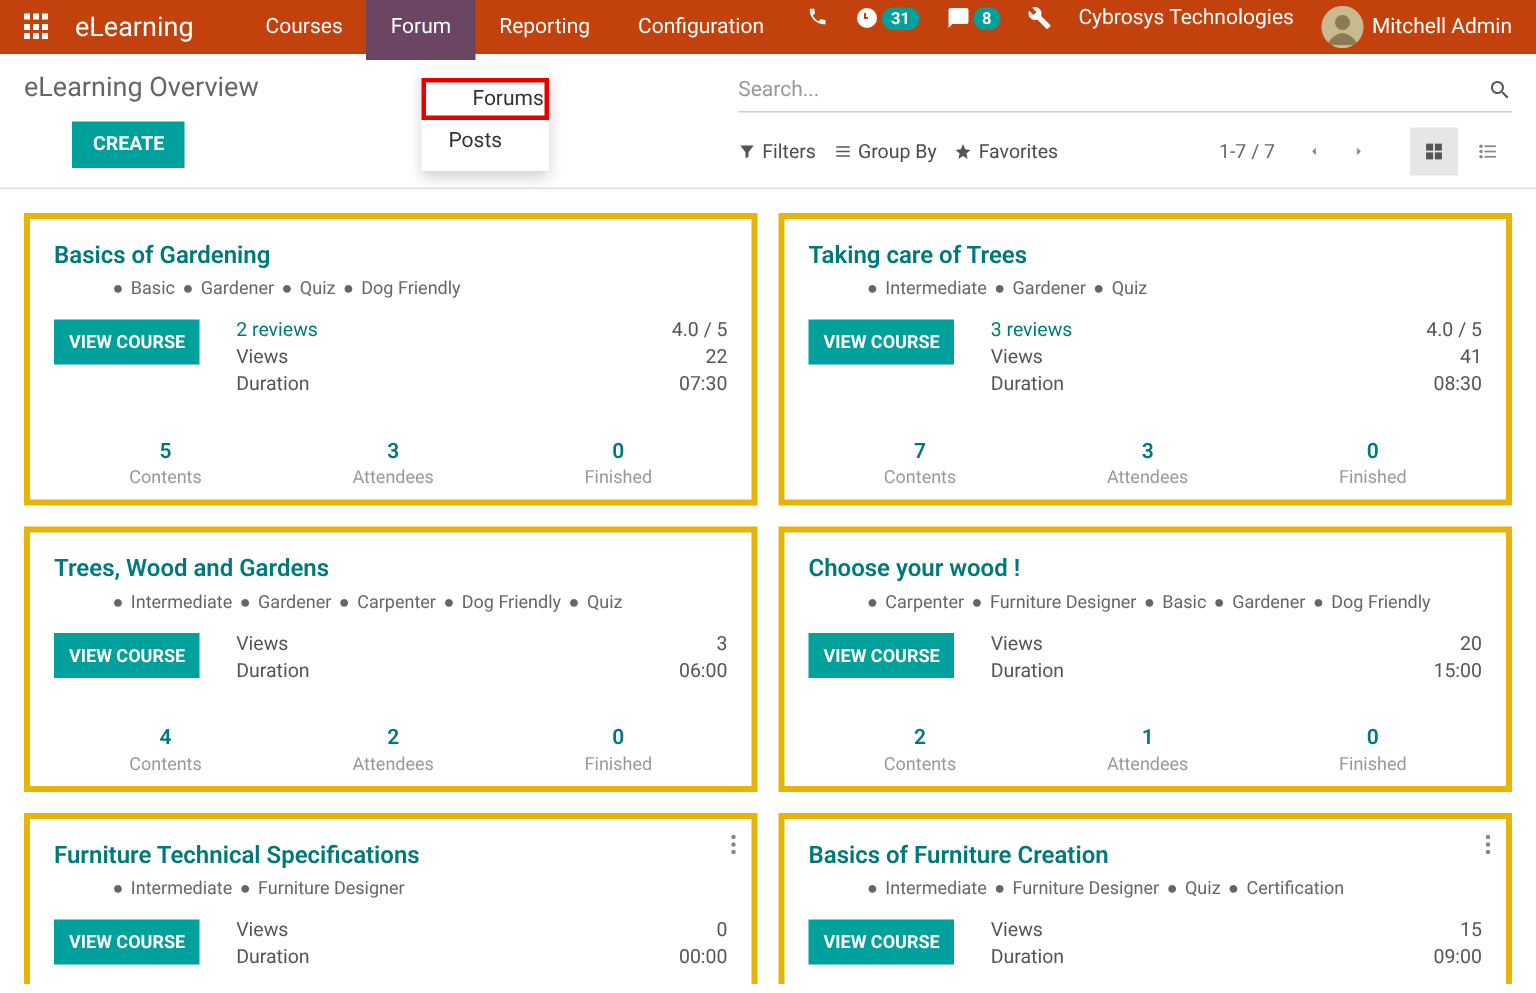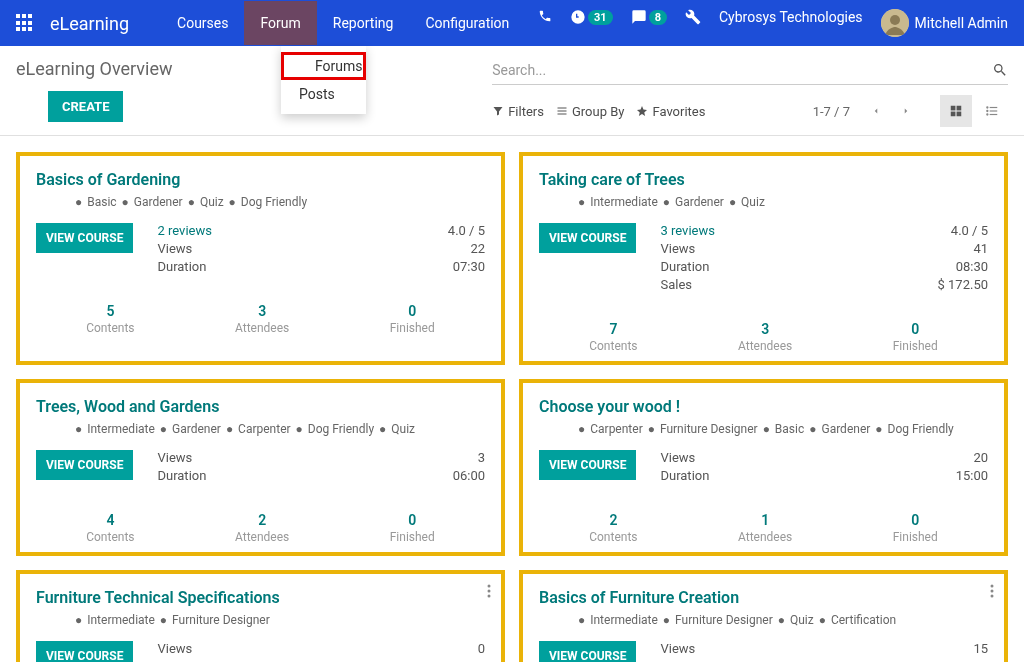--- a/index.html
+++ b/index.html
@@ -1,18 +1,18 @@
 <!DOCTYPE html>
 <html><head>
 <meta charset="utf-8">
 <style>
 * { margin: 0; padding: 0; box-sizing: border-box; font-family: -apple-system, BlinkMacSystemFont, "Segoe UI", Roboto, Helvetica, Arial, sans-serif; }
 body { background: #fff; font-size: 13px; color: #4c4c4c; }
 
-.topbar { background: #1d4ed8; height: 46px; display: flex; align-items: center; padding: 0 16px; color: #fff; }
+.topbar { background: #c2410c; height: 36px; display: flex; align-items: center; padding: 0 16px; color: #fff; }
 .apps-icon { display: inline-flex; flex-wrap: wrap; width: 18px; height: 18px; gap: 2px; margin-right: 16px; cursor: pointer; }
 .apps-icon span { width: 4px; height: 4px; background: #fff; }
 .brand { font-size: 18px; font-weight: 400; margin-right: 32px; }
 .nav-menu { display: flex; gap: 0; }
 .nav-item { padding: 14px 16px; font-size: 14px; cursor: pointer; position: relative; }
 .nav-item.active { background: #6b4562; }
 
 .dropdown-menu { position: absolute; top: 46px; left: 281px; background: #fff; box-shadow: 0 4px 10px rgba(0,0,0,0.2); width: 85px; z-index: 100; padding: 6px 0; }
 .dropdown-item { padding: 6px 18px; color: #333; font-size: 14px; cursor: pointer; text-align: left; }
 .dropdown-item.highlighted { border: 3px solid #e60000; padding: 3px 31px; }
@@ -254,24 +254,20 @@
               <span class="value">4.0 / 5</span>
             </div>
             <div class="info-row">
               <span class="label">Views</span>
               <span class="value">41</span>
             </div>
             <div class="info-row">
               <span class="label">Duration</span>
               <span class="value">08:30</span>
             </div>
-            <div class="info-row">
-              <span class="label">Sales</span>
-              <span class="value">$ 172.50</span>
-            </div>
           </div>
         </div>
         <div class="stats-row">
           <div class="stat">
             <div class="stat-num">7</div>
             <div class="stat-label">Contents</div>
           </div>
           <div class="stat">
             <div class="stat-num">3</div>
             <div class="stat-label">Attendees</div>

